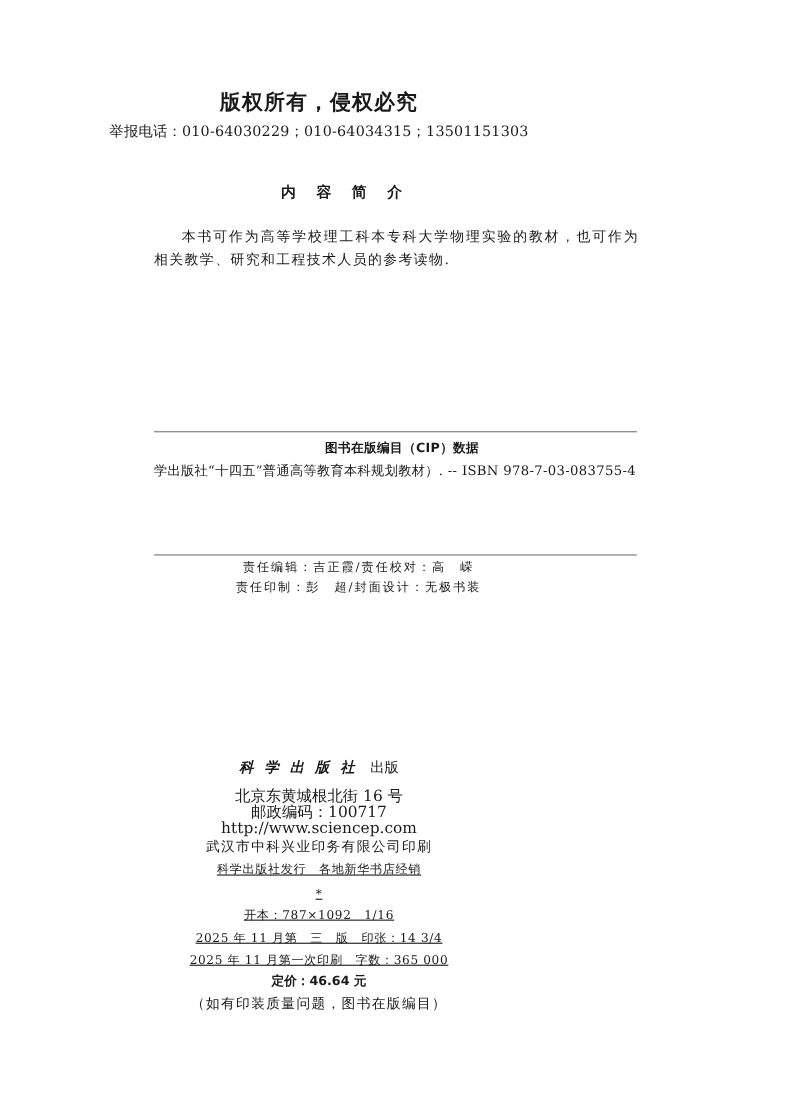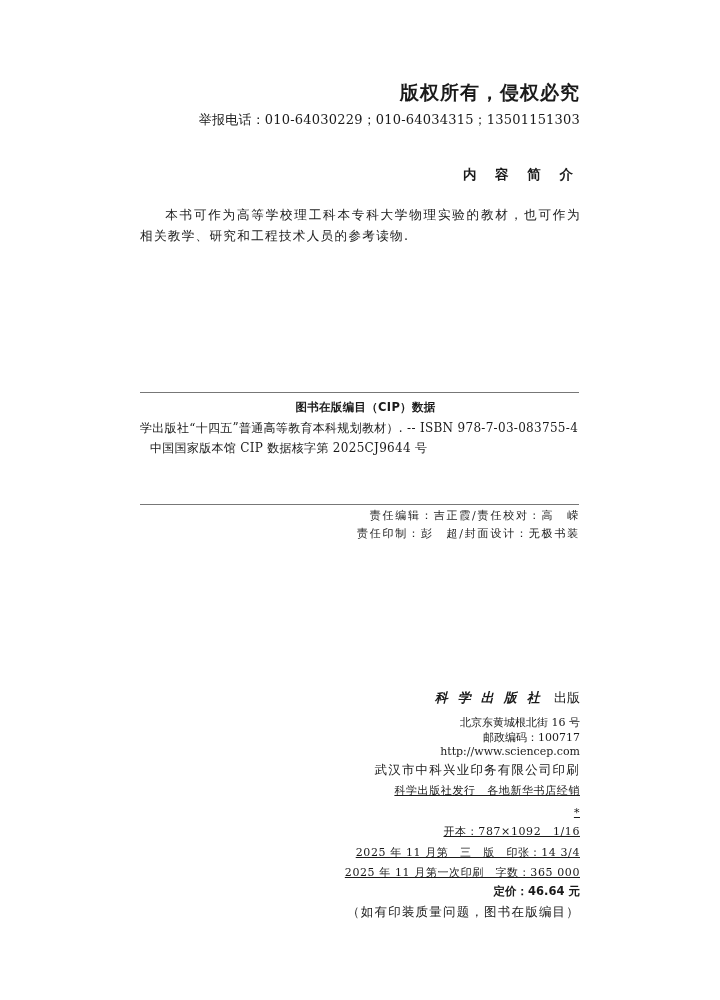--- a/index.html
+++ b/index.html
@@ -1,32 +1,32 @@
 <!DOCTYPE html>
 <html><head>
 <meta charset="utf-8">
 <style>
   html, body { margin: 0; padding: 0; background: #ffffff; }
   body { width: 720px; height: 1000px; position: relative; overflow: hidden; color: #1a1a1a; font-family: "DejaVu Serif", serif; }
   .abs { position: absolute; }
-  .center { left: 0; width: 580px; text-align: right; }
+  .center { left: 0; width: 580px; text-align: center; }
   .title { top: 80px; font-family: "DejaVu Sans", sans-serif; font-size: 19px; font-weight: bold; letter-spacing: 1px; }
   .hotline { top: 111px; font-size: 13px; letter-spacing: 0.2px; }
-  .section-heading { top: 166px; font-family: "DejaVu Sans", sans-serif; font-size: 13.5px; font-weight: bold; letter-spacing: 7px; }
+  .section-heading { top: 166px; font-family: "DejaVu Sans", sans-serif; font-size: 13.5px; font-weight: bold; letter-spacing: 7px; padding-left: 24px; }
   .body-block { left: 140px; width: 441px; top: 204px; font-size: 12.6px; line-height: 21px; letter-spacing: 1.3px; }
   .body-block p { margin: 0; text-indent: 2em; text-align: justify; }
   .rule { left: 140px; width: 439px; height: 0; border-top: 1.2px solid #777; }
   .cip { left: 140px; width: 441px; top: 397px; font-size: 12px; line-height: 20.5px; letter-spacing: 0.3px; }
   .cip .hdr { font-family: "DejaVu Sans", sans-serif; font-weight: bold; font-size: 11.5px; padding-left: 10px; text-align: center; }
   .cip .ind { padding-left: 10px; }
   .cip .row { white-space: nowrap; }
-  .staff { font-size: 11px; letter-spacing: 1.8px; }
+  .staff { font-size: 11px; letter-spacing: 1.8px; margin-left: 36px; }
   .pub-line { top: 689px; font-size: 13px; }
   .pub-name { font-weight: bold; font-style: italic; letter-spacing: 10px; font-family: "DejaVu Serif", serif; }
-  .small { font-size: 11px; }
+  .small { font-size: 14px; }
   .mid { font-size: 12.5px; letter-spacing: 1.2px; }
   .spec { font-size: 11px; letter-spacing: 0.6px; text-decoration: underline; }
   .price { font-family: "DejaVu Sans", sans-serif; font-weight: bold; font-size: 11.5px; }
 </style>
 </head>
 <body>
 
 <div class="abs center title">版权所有，侵权必究</div>
 <div class="abs center hotline">举报电话：010-64030229；010-64034315；13501151303</div>
 
@@ -34,21 +34,20 @@
 
 <div class="abs body-block">
   <p>本书可作为高等学校理工科本专科大学物理实验的教材，也可作为相关教学、研究和工程技术人员的参考读物.</p>
 </div>
 
 <div class="abs rule" style="top:392px;"></div>
 
 <div class="abs cip">
   <div class="hdr">图书在版编目（CIP）数据</div>
   <div class="row">学出版社“十四五”普通高等教育本科规划教材）. -- ISBN 978-7-03-083755-4</div>
-  <div class="row ind">中国国家版本馆 CIP 数据核字第 2025CJ9644 号</div>
 </div>
 
 <div class="abs rule" style="top:504px;"></div>
 
 <div class="abs center staff" style="top:508px;">责任编辑：吉正霞/责任校对：高　嵘</div>
 <div class="abs center staff" style="top:526px;">责任印制：彭　超/封面设计：无极书装</div>
 
 <div class="abs center pub-line">
   <span class="pub-name">科学出版社</span>
   <span>出版</span>

